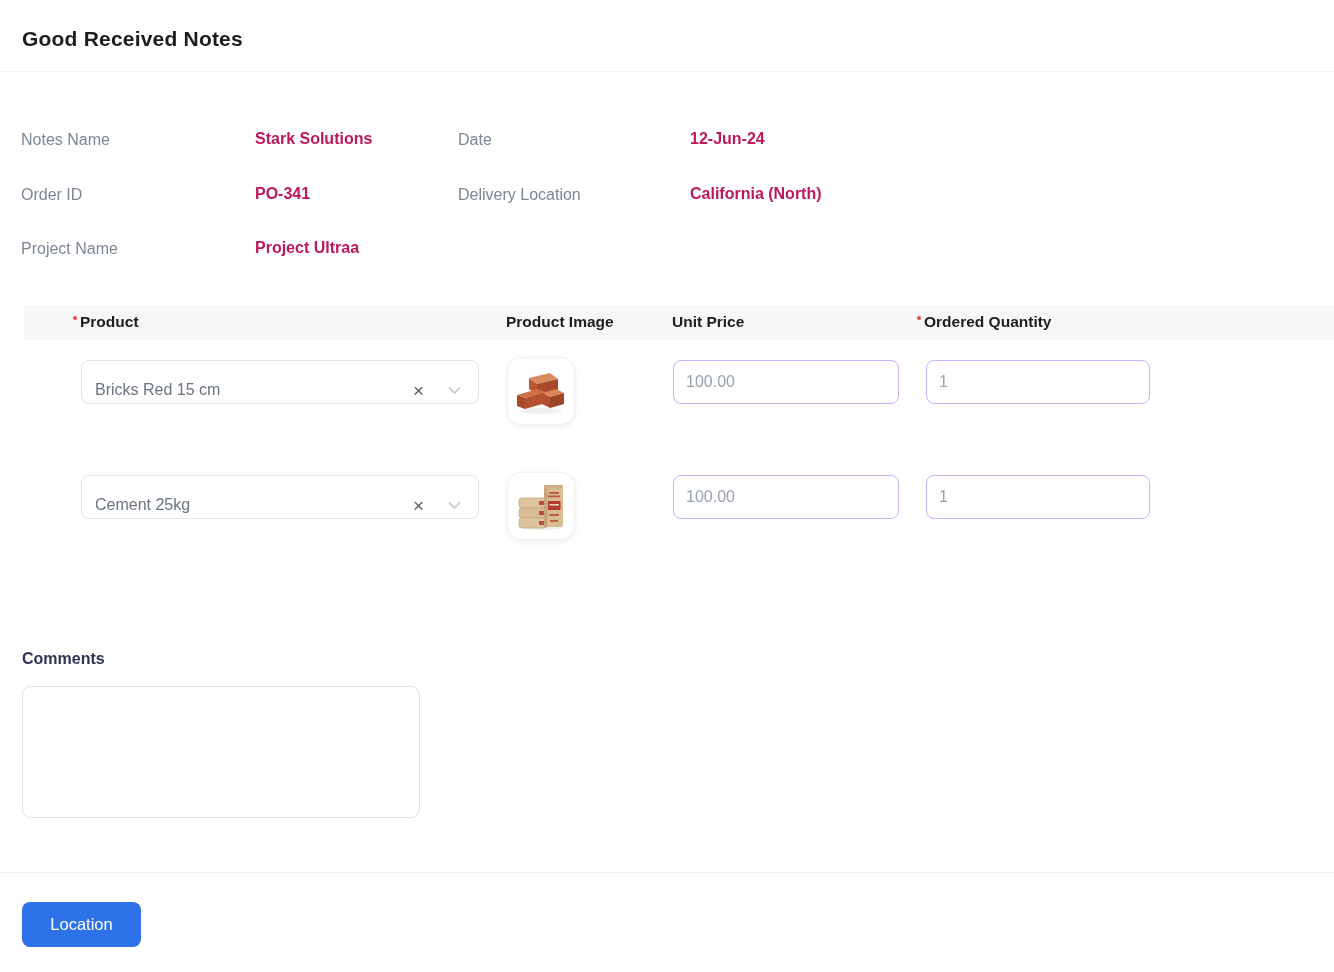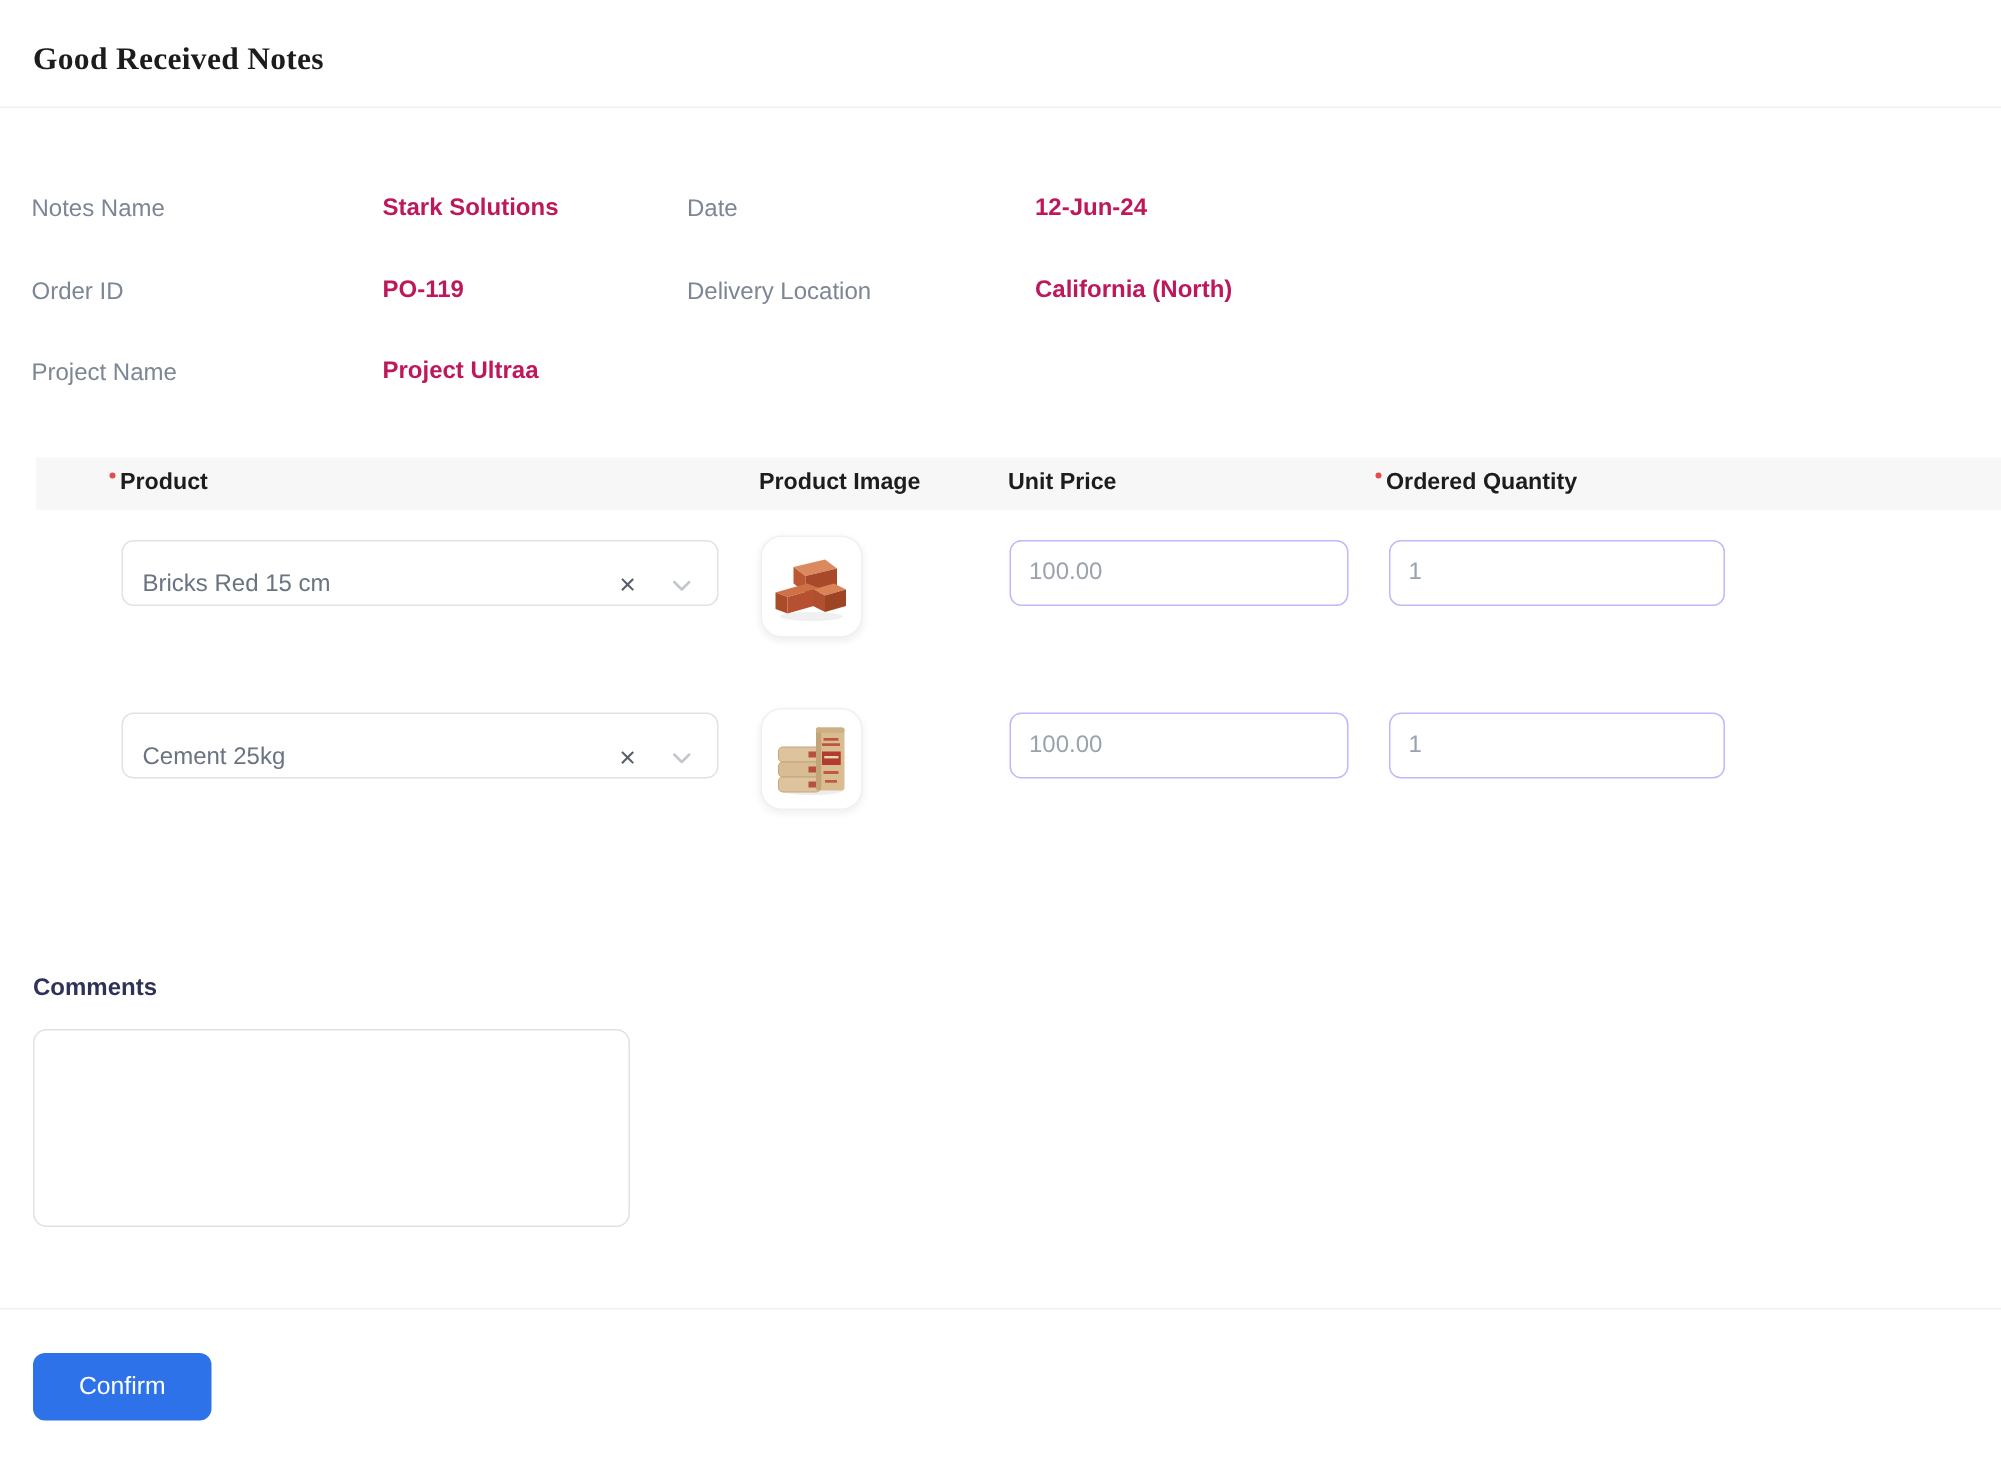--- a/index.html
+++ b/index.html
@@ -2,21 +2,21 @@
 <html><head>
 <meta charset="utf-8">
 <style>
   * { margin:0; padding:0; box-sizing:border-box; }
   html,body { background:#fff; }
   .page {
     position:relative; width:1334px; height:972px; background:#ffffff;
     font-family:"Liberation Sans","DejaVu Sans",sans-serif; overflow:hidden;
   }
   
-  .page-header { position:absolute; top:0; left:0; right:0; height:72px; border-bottom:1px solid #f0f0f1;font-family:Liberation Serif, serif; }
+  .page-header { position:absolute; top:0; left:0; right:0; height:72px; border-bottom:1px solid #f0f0f1; }
   .page-title { position:absolute; left:22px; top:27px; font-size:21px; font-weight:700; color:#1c1c1c; letter-spacing:.2px; }
 
   
   .cell { position:absolute; font-size:16px; line-height:19px; white-space:nowrap; }
   .lbl { color:#7d8694; }
   .val { color:#be185d; font-weight:700; }
 
   
   .thead { position:absolute; left:24px; right:0; top:305px; height:35px; background:#f7f7f8; }
   .th { position:absolute; top:8px; font-size:15.5px; font-weight:700; color:#1d1d1d; white-space:nowrap; }
@@ -70,21 +70,21 @@
     <div class="page-title">Good Received Notes</div>
   </div>
 
   <div>
     <span class="cell lbl" style="left:21px;top:130px">Notes Name</span>
     <span class="cell val" style="left:255px;top:129px">Stark Solutions</span>
     <span class="cell lbl" style="left:458px;top:130px">Date</span>
     <span class="cell val" style="left:690px;top:129px">12-Jun-24</span>
 
     <span class="cell lbl" style="left:21px;top:185px">Order ID</span>
-    <span class="cell val" style="left:255px;top:184px">PO-119</span>
+    <span class="cell val" style="left:255px;top:184px">PO-341</span>
     <span class="cell lbl" style="left:458px;top:185px">Delivery Location</span>
     <span class="cell val" style="left:690px;top:184px">California (North)</span>
 
     <span class="cell lbl" style="left:21px;top:239px">Project Name</span>
     <span class="cell val" style="left:255px;top:238px">Project Ultraa</span>
   </div>
 
   <div class="thead">
     <span class="th" style="left:49px"><i class="req"></i><span>Product</span></span>
     <span class="th" style="left:482px">Product Image</span>
@@ -149,15 +149,15 @@
       </svg>
     </div>
     <input class="tinput price" value="100.00" style="">
     <input class="tinput qty" value="1" style="">
   </div>
 
   <div class="comments-label">Comments</div>
   <textarea class="comments-box" style=""></textarea>
 
   <div class="footer-divider"></div>
-  <button class="confirm-btn">Confirm</button>
+  <button class="confirm-btn">Location</button>
 
 </div>
 
 </body></html>

